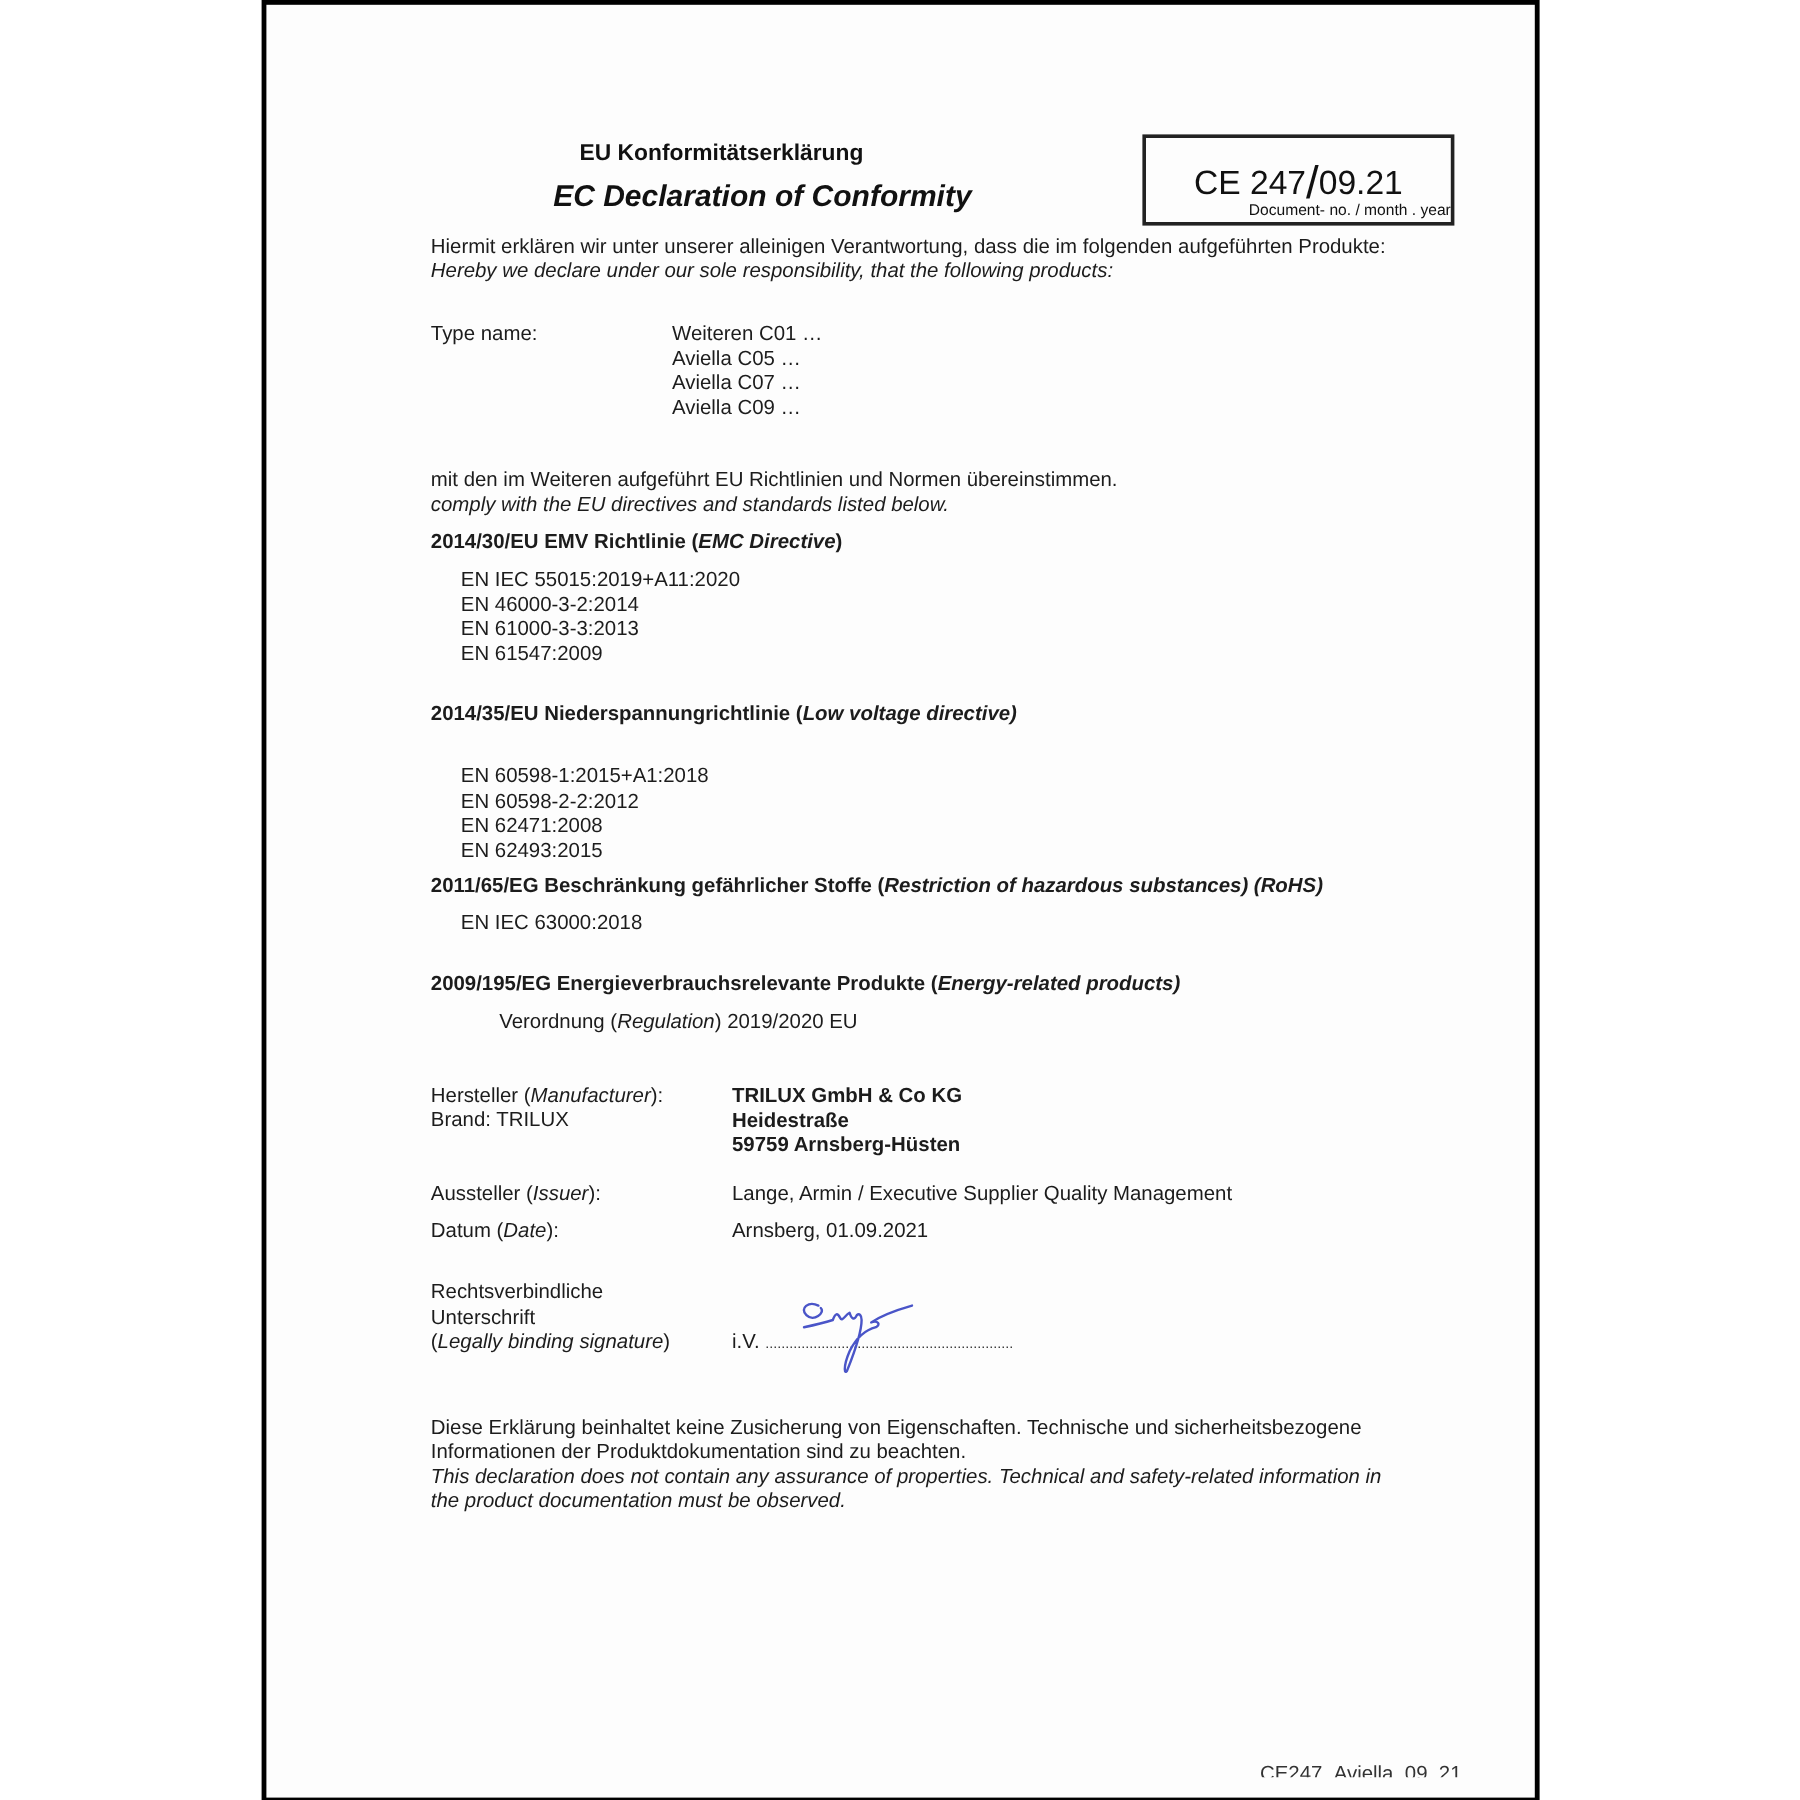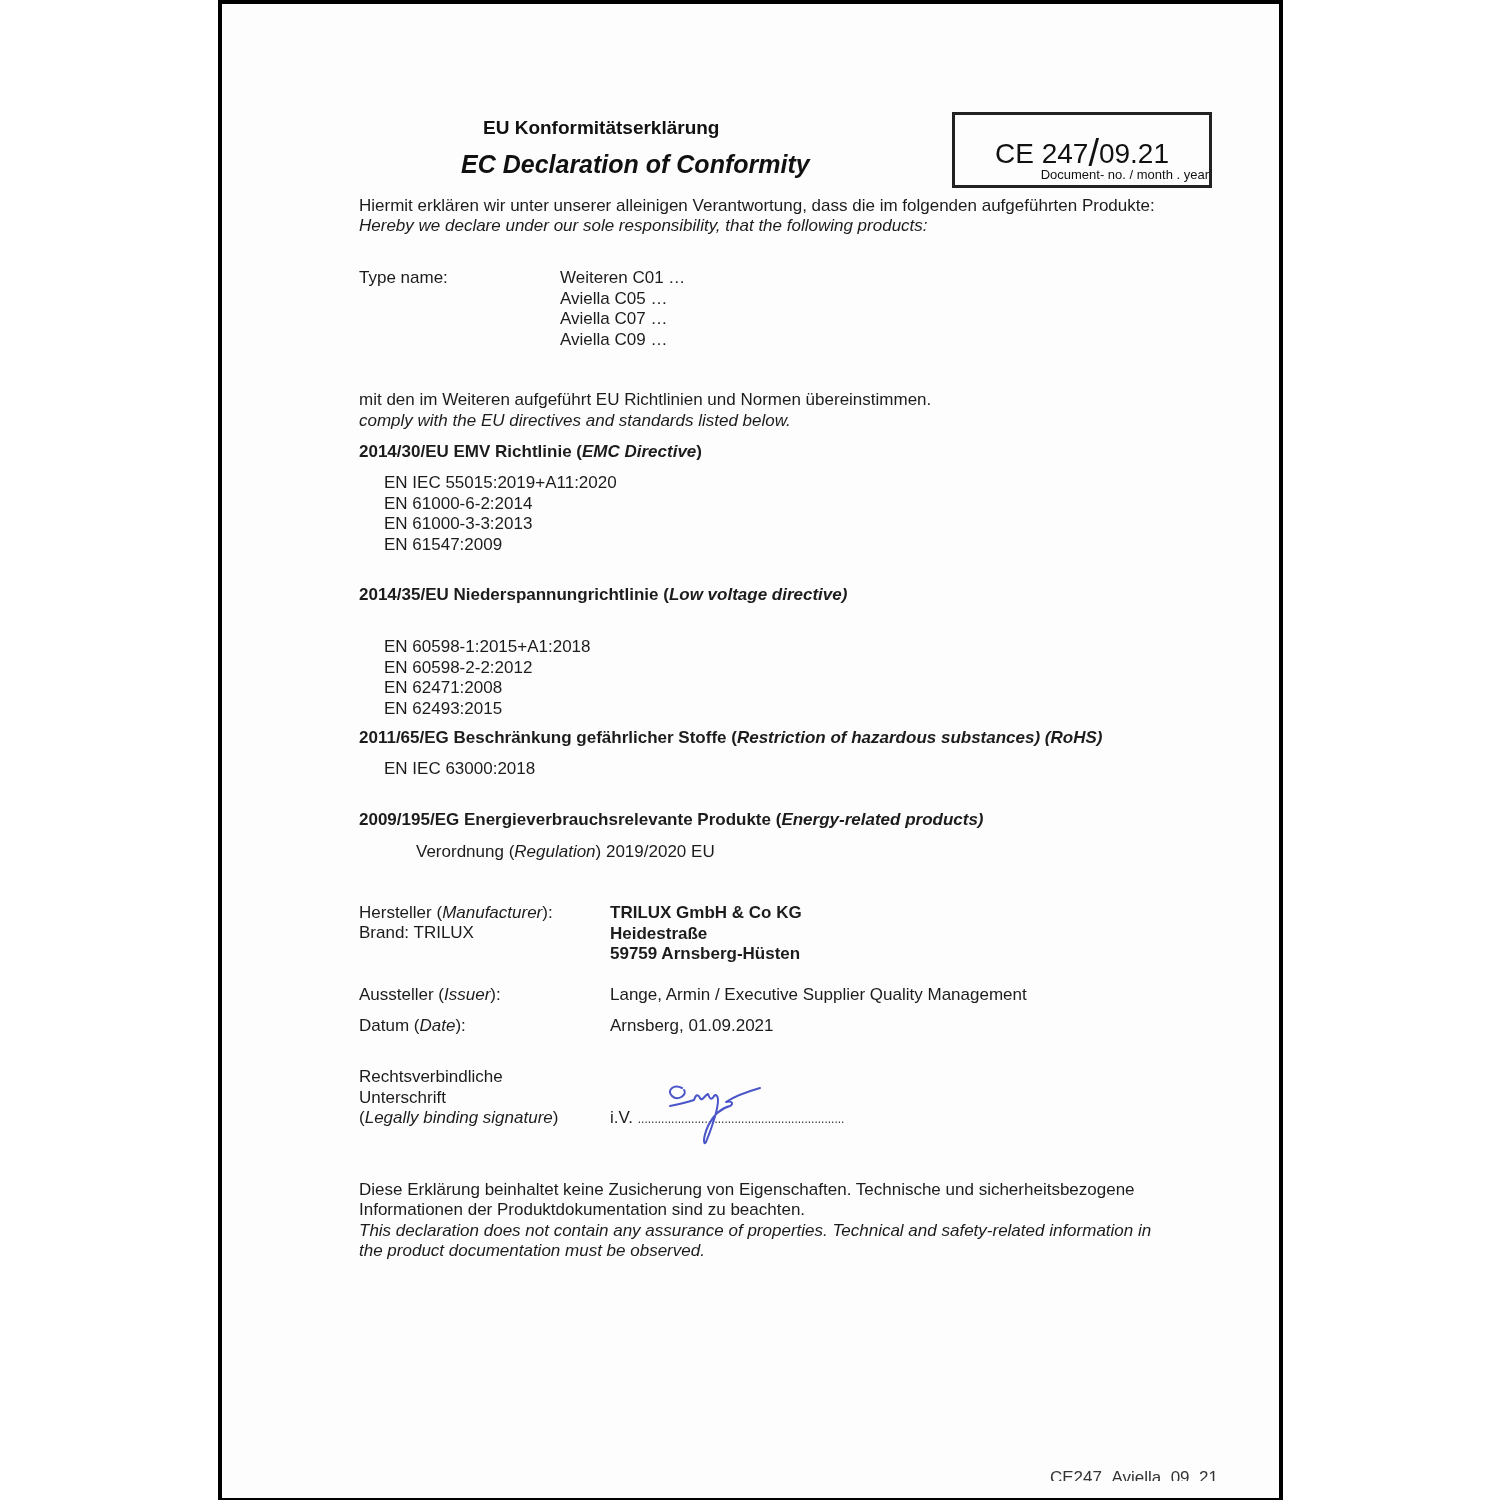--- a/index.html
+++ b/index.html
@@ -49,21 +49,21 @@
 </div>
 
 <div class="abs t17" style="left:359px; top:390px;">mit den im Weiteren aufgeführt EU Richtlinien und Normen übereinstimmen.</div>
 <div class="abs t17 it" style="left:359px; top:411px;">comply with the EU directives and standards listed below.</div>
 
 <div class="abs t17 b" style="left:359px; top:442px;">
   <span>2014/30/EU EMV Richtlinie (</span><span class="it">EMC Directive</span><span>)</span>
 </div>
 <div class="abs t17 list" style="left:384px; top:473px;">
   <div>EN IEC 55015:2019+A11:2020</div>
-  <div>EN 61000-6-2:2014</div>
+  <div>EN 46000-3-2:2014</div>
   <div>EN 61000-3-3:2013</div>
   <div>EN 61547:2009</div>
 </div>
 
 <div class="abs t17 b" style="left:359px; top:585px;">
   <span>2014/35/EU Niederspannungrichtlinie (</span><span class="it">Low voltage directive)</span>
 </div>
 <div class="abs t17 list" style="left:384px; top:637px;">
   <div>EN 60598-1:2015+A1:2018</div>
   <div>EN 60598-2-2:2012</div>

